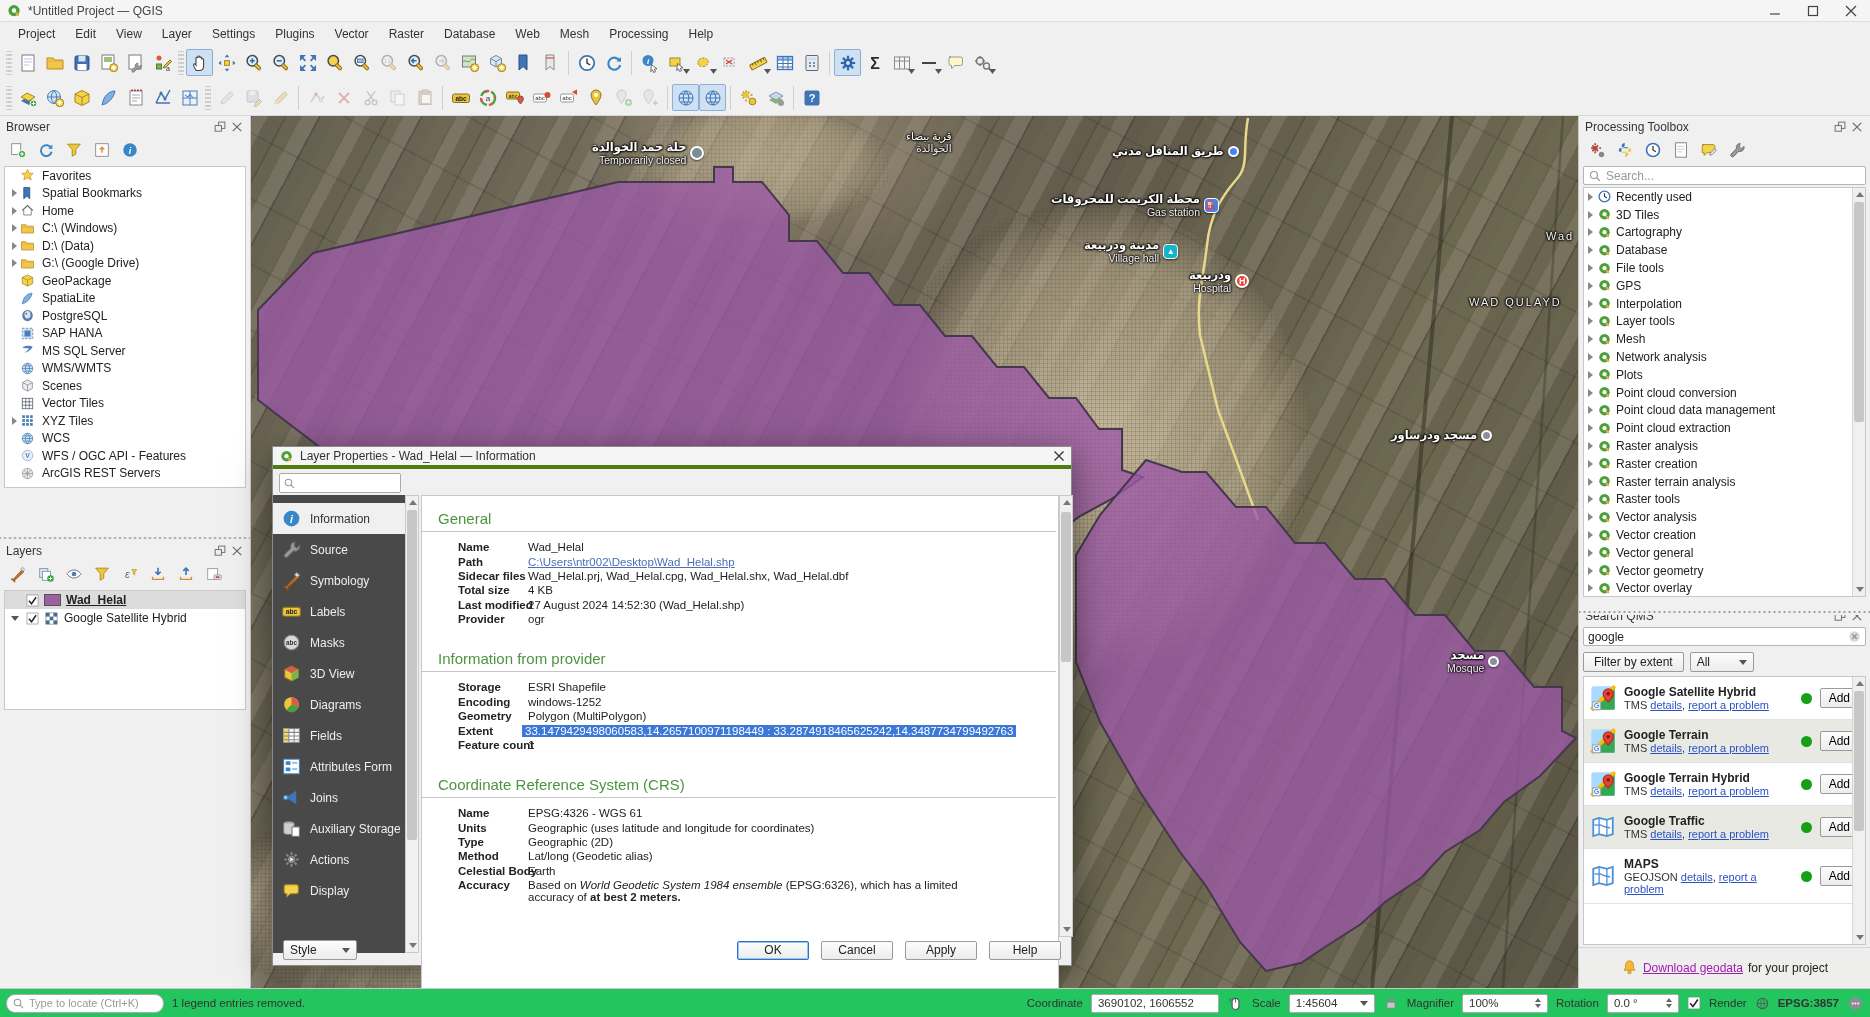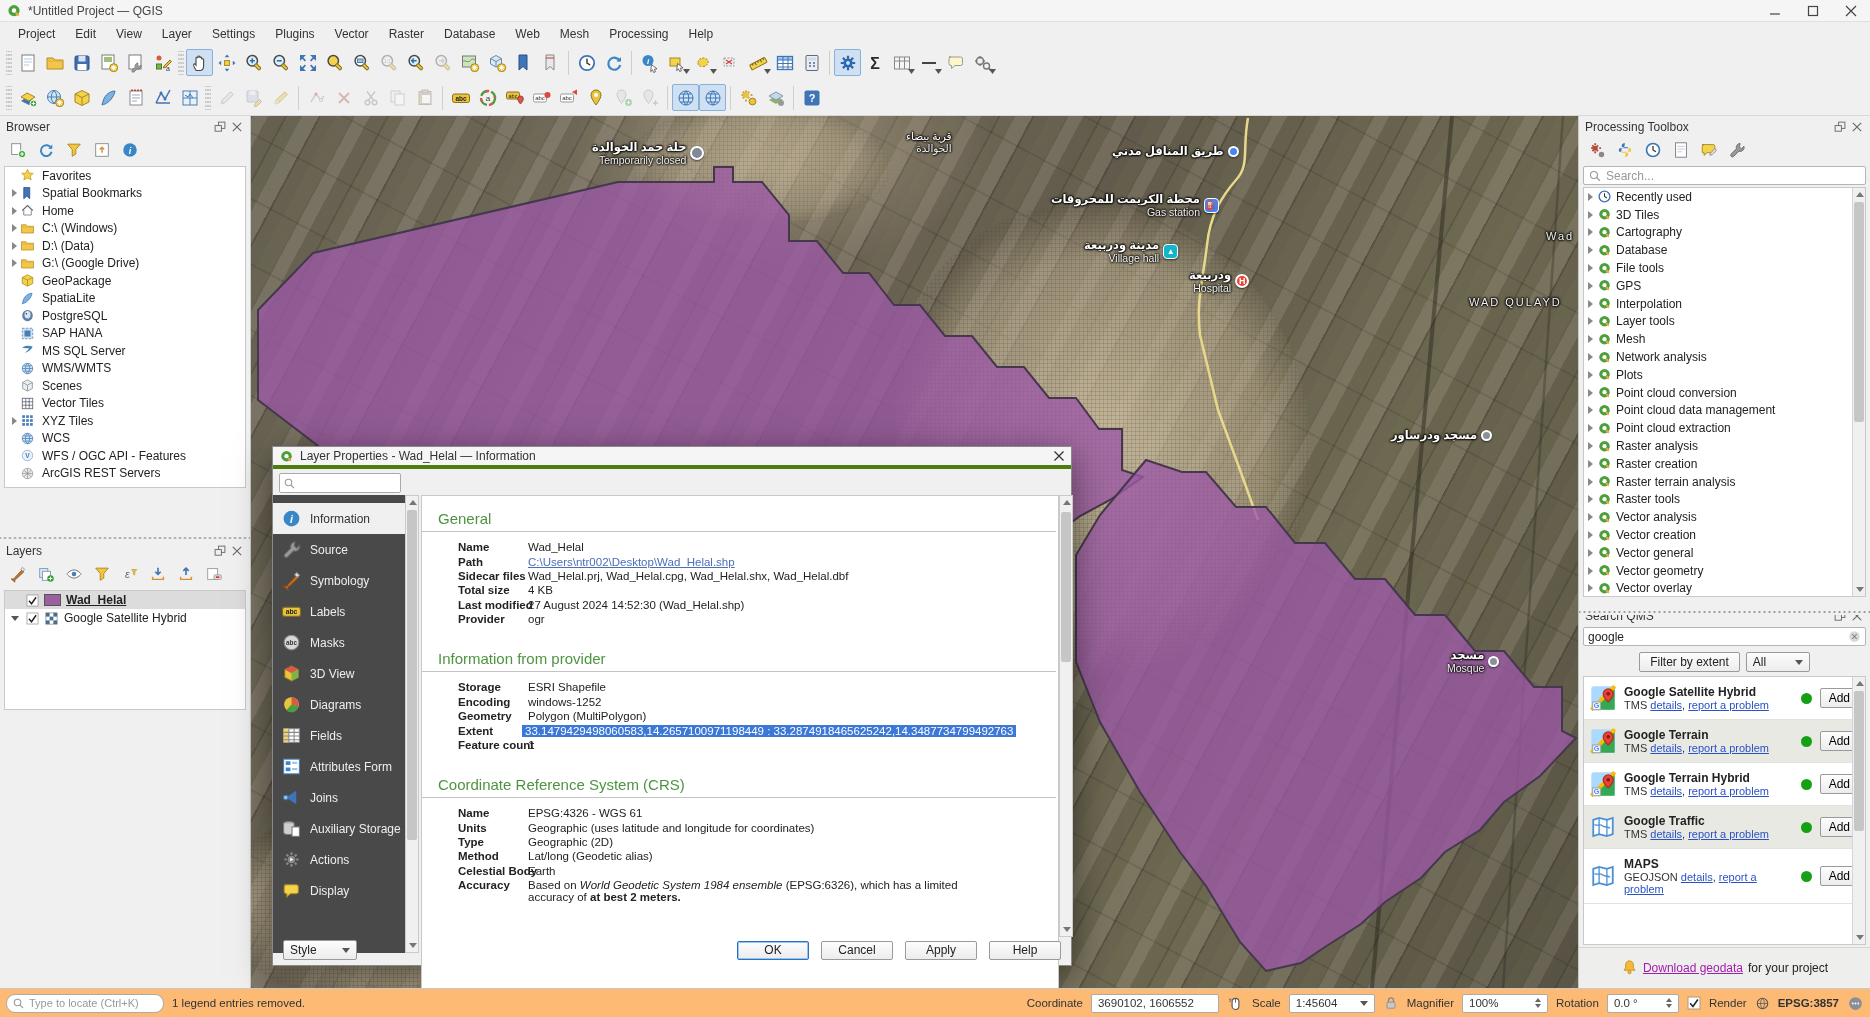--- a/index.html
+++ b/index.html
@@ -64,21 +64,21 @@
   .pin-round{width:14px;height:14px;border-radius:50%;border:2px solid #fff;box-shadow:0 1px 2px rgba(0,0,0,.6)}
   .pin-sq{width:15px;height:15px;border-radius:4px;border:1.5px solid #fff;box-shadow:0 1px 2px rgba(0,0,0,.6);display:flex;align-items:center;justify-content:center;color:#fff;font-size:8px;font-weight:bold}
   .pin-sq:after,.pin-round.tail:after{content:"";position:absolute;left:50%;top:100%;transform:translateX(-50%);border-left:4px solid transparent;border-right:4px solid transparent;border-top:5px solid inherit}
   .pin-dot{width:11px;height:11px;border-radius:50%;border:2px solid #fff;box-shadow:0 1px 2px rgba(0,0,0,.5)}
   
   #rightpanel{position:absolute;left:1578px;top:116px;width:292px;height:872px;background:#f0f0f0;border-left:1px solid #c8c8c8}
   #proc-search,#qms-input{margin:2px 4px;height:19px;background:#fff;border:1px solid #b5b5b5;border-radius:2px;display:flex;align-items:center;padding:0 4px;gap:4px}
   #proc-search .ph{color:#999}
   #proc-tree{height:410px}
   .qrow{display:flex;align-items:center;height:17.8px;padding-left:4px;gap:4px;white-space:nowrap}
-  #qms-filterrow{display:flex;justify-content:center;gap:6px;padding:4px 4px}
+  #qms-filterrow{display:flex;justify-content:flex-start;gap:6px;padding:4px 4px}
   .btn{background:linear-gradient(#fdfdfd,#ececec);border:1px solid #9a9a9a;border-radius:2px;font-size:12px;padding:2px 10px;color:#222}
   .combo{background:linear-gradient(#fdfdfd,#ececec);border:1px solid #9a9a9a;border-radius:2px;font-size:12px;padding:2px 6px;display:flex;align-items:center;gap:10px}
   #qms-results{background:#fff;border:1px solid #c8c8c8;margin:0 4px;height:269px;overflow:hidden;position:relative}
   .qmsrow{display:flex;align-items:center;gap:8px;padding:8px 6px;border-bottom:1px solid #e2e2e2}
   .qmsrow.alt{background:#e9e9e4}
   .qmsrow .nm{font-weight:bold;font-size:12px}
   .qmsrow .meta{font-size:11px;color:#333}
   .qmsrow .meta a{color:#2a52c8;text-decoration:underline}
   .gdot{width:11px;height:11px;border-radius:50%;background:#16a016;flex:0 0 auto}
   .addbtn{background:linear-gradient(#fdfdfd,#ececec);border:1px solid #9a9a9a;border-radius:2px;font-size:12px;padding:2px 8px}
@@ -105,21 +105,21 @@
   .drow{display:flex;padding:1.2px 0}
   .drow .k{width:100px;flex:0 0 auto;font-weight:bold;padding-left:36px;white-space:nowrap}
   .drow .v{padding-left:6px}
   .drow .v.link{color:#4a6fb8;text-decoration:underline}
   .drow .v.hl{background:#3c78d8;color:#fff;padding:0 3px}
   #dlg-bottom{position:absolute;left:0;bottom:0;width:100%;height:30px;display:flex;align-items:center;padding:0 10px}
   #dlg-bottom .right{margin-left:auto;display:flex;gap:12px}
   .dbtn{background:linear-gradient(#fdfdfd,#ececec);border:1px solid #9a9a9a;border-radius:2px;font-size:12px;width:72px;height:19px;display:flex;align-items:center;justify-content:center}
   .dbtn.def{border:1px solid #2a72c8;box-shadow:0 0 0 1px #9cc3ea inset}
   
-  #statusbar{position:absolute;left:0;top:988px;width:1870px;height:23px;background:#fdba74;border-top:1px solid #c8c8c8;display:flex;align-items:center;font-size:11.5px;color:#333;gap:8px;padding:14px 6px}
+  #statusbar{position:absolute;left:0;top:988px;width:1870px;height:23px;background:#22c55e;border-top:1px solid #c8c8c8;display:flex;align-items:center;font-size:11.5px;color:#333;gap:8px;padding:14px 6px}
   #locate{width:158px;height:19px;background:#fff;border:1px solid #aaa;border-radius:9px;display:flex;align-items:center;padding:0 5px;gap:4px}
   #locate .ph{color:#999;font-size:11px}
   .sfield{background:#fff;border:1px solid #aaa;border-radius:2px;height:19px;display:flex;align-items:center;padding:0 6px}
   .spin{display:flex;flex-direction:column;justify-content:center;gap:2px;margin-left:6px}
   .spin i{width:0;height:0;border-left:3.5px solid transparent;border-right:3.5px solid transparent;display:block}
   .spin .u{border-bottom:4px solid #666}.spin .d{border-top:4px solid #666}
 </style>
 </head>
 <body>
 

